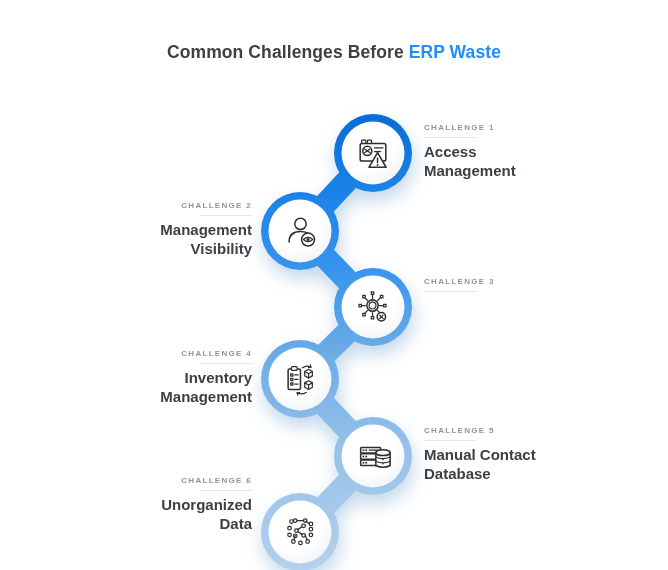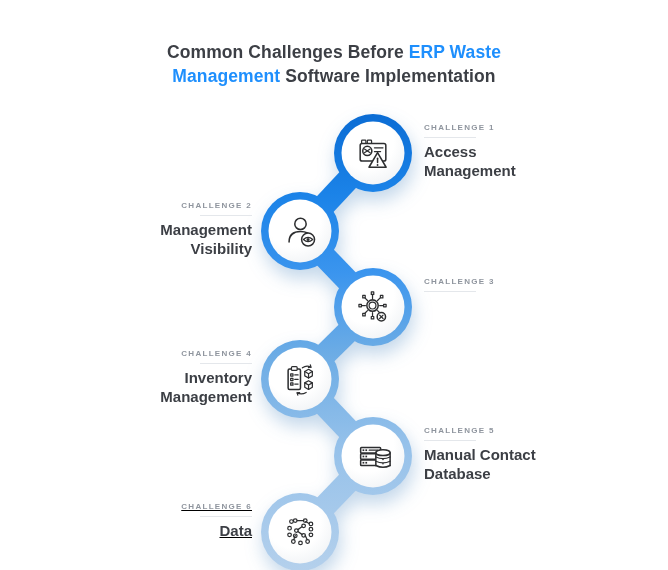--- a/index.html
+++ b/index.html
@@ -40,21 +40,20 @@
   .ic-fill{fill:#2d2e30;stroke:none;}
   .ic-white{fill:#ffffff;}
 </style>
 </head>
 <body>
 
 <div class="stage">
 
   <div class="title">
     <div class="t-line"><span class="dark">Common Challenges Before </span><span class="blue">ERP Waste</span></div>
-    <div class="t-line"><span class="blue">Management</span><span class="dark"> Software Implementation</span></div>
   </div>
 
   <svg class="snake" width="668" height="570" viewBox="0 0 668 570">
     <defs>
       <linearGradient id="snakeGrad" gradientUnits="userSpaceOnUse" x1="330" y1="95" x2="352" y2="560">
         <stop offset="0" stop-color="#0a6bd3"></stop>
         <stop offset="0.18" stop-color="#1b83e8"></stop>
         <stop offset="0.35" stop-color="#3b95ee"></stop>
         <stop offset="0.52" stop-color="#6cace5"></stop>
         <stop offset="0.72" stop-color="#95c1ea"></stop>
@@ -242,21 +241,22 @@
 
   <div class="challenge right" style="left:424px;top:410px;">
     <div class="eyebrow">CHALLENGE 5</div>
     <div class="rule"></div>
     <div class="ctitle">
       <div class="line">Manual Contact</div>
       <div class="line">Database</div>
     </div>
   </div>
 
-  <div class="challenge left" style="left:102px;top:486px;text-decoration:underline;">
+  <div class="challenge left" style="left:102px;top:460px;">
     <div class="eyebrow">CHALLENGE 6</div>
     <div class="rule"></div>
     <div class="ctitle">
+      <div class="line">Unorganized</div>
       <div class="line">Data</div>
     </div>
   </div>
 
 </div>
 
 </body></html>

